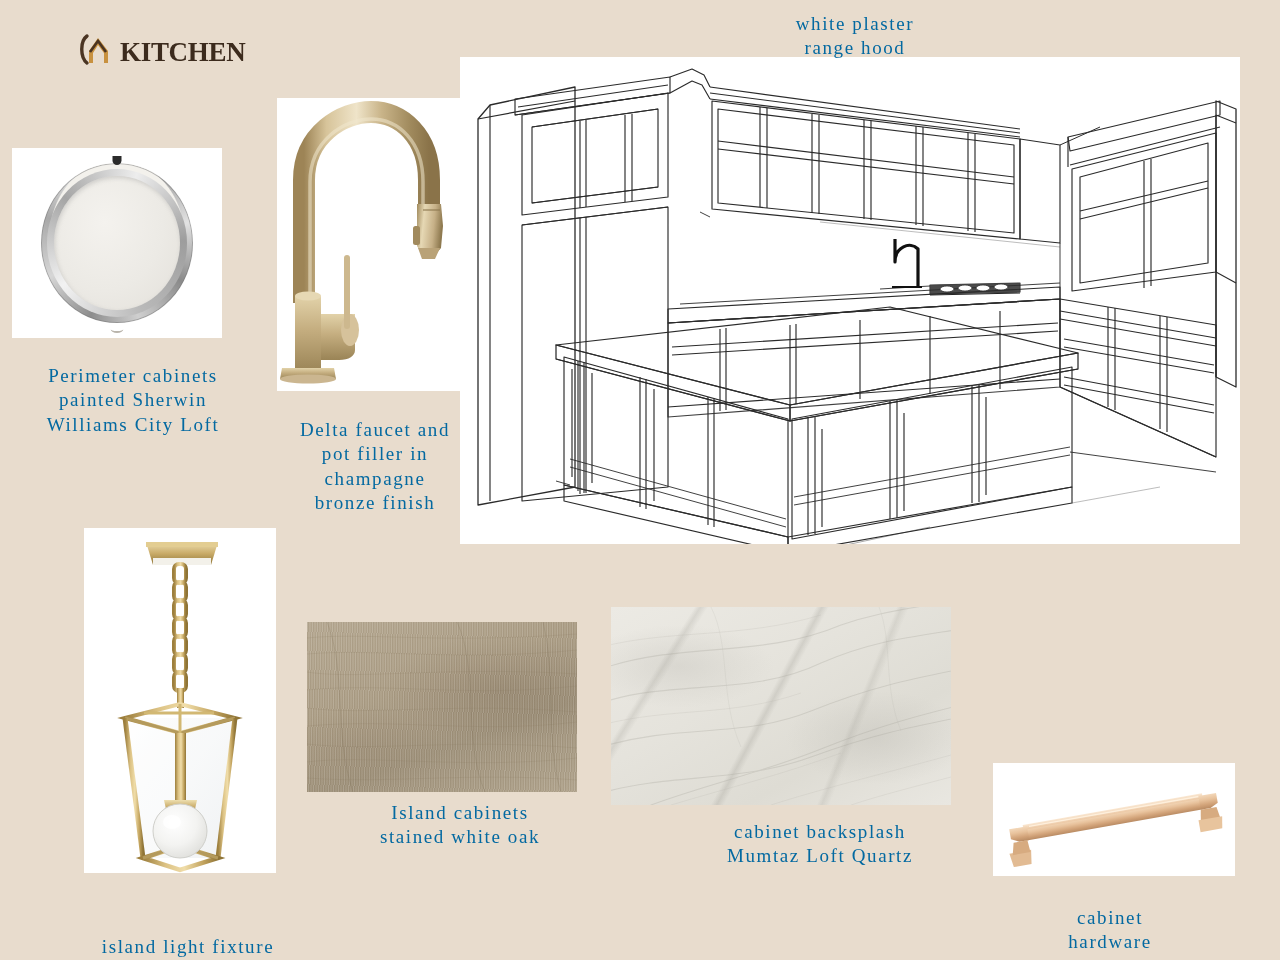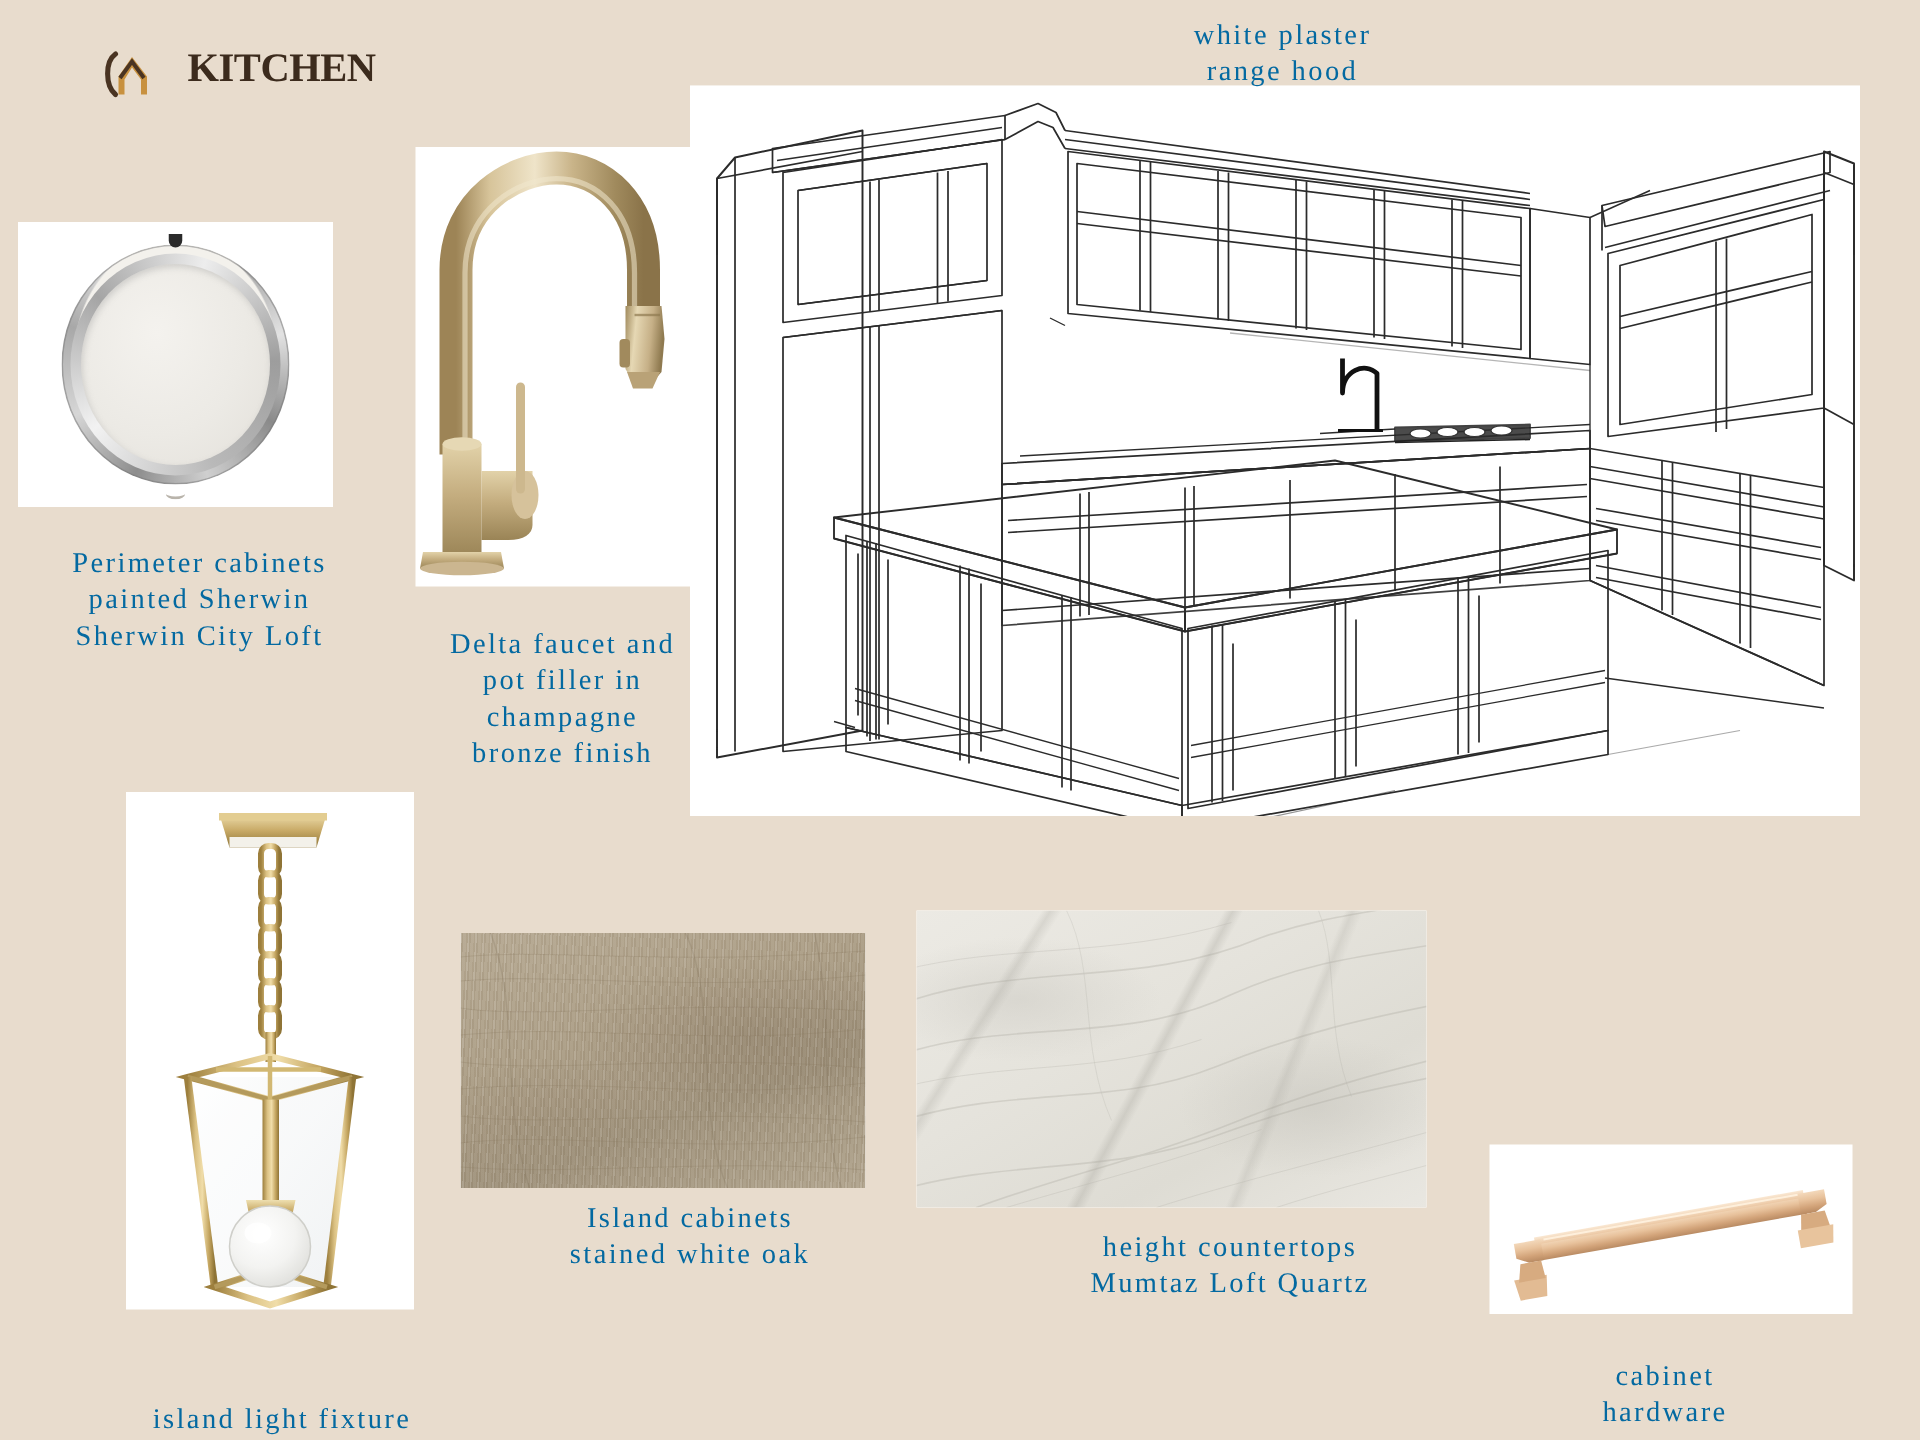--- a/index.html
+++ b/index.html
@@ -16,25 +16,25 @@
 
   .board {
     position: absolute;
     inset: 0;
     background: #e8dccd;
   }
 
   
   .logo-wrap {
     position: absolute;
-    left: 68px;
+    left: 78px;
     top: 32px;
     display: flex;
-    align-items: flex-start;
-    gap: 21px;
+    align-items: flex-end;
+    gap: 6px;
   }
   .logo-mark { width: 36px; height: 34px; display: block; }
   .logo-text {
     font-family: "Liberation Serif", serif;
     font-weight: bold;
     font-size: 27px;
     letter-spacing: -0.3px;
     color: #3c2b1d;
     line-height: 1;
   }
@@ -519,42 +519,42 @@
         <path d="M204 72 L228 72 L226 84 L204 84 Z" fill="#e8c49d"></path>
 
         <path d="M36 48.5 L208 48.5" stroke="#fff3e2" stroke-width="1.3" opacity=".85" fill="none"></path>
       </g>
     </svg>
   </div>
 
   <div class="caption" id="cap-paint">
     <div>Perimeter cabinets</div>
     <div>painted Sherwin</div>
-    <div>Sherwin City Loft</div>
+    <div>Williams City Loft</div>
   </div>
 
   <div class="caption" id="cap-faucet">
     <div>Delta faucet and</div>
     <div>pot filler in</div>
     <div>champagne</div>
     <div>bronze finish</div>
   </div>
 
   <div class="caption" id="cap-hood">
     <div>white plaster</div>
     <div>range hood</div>
   </div>
 
   <div class="caption" id="cap-island">
     <div>Island cabinets</div>
     <div>stained white oak</div>
   </div>
 
   <div class="caption" id="cap-quartz">
-    <div>height countertops</div>
+    <div>cabinet backsplash</div>
     <div>Mumtaz Loft Quartz</div>
   </div>
 
   <div class="caption" id="cap-light">island light fixture</div>
 
   <div class="caption" id="cap-pull">
     <div>cabinet</div>
     <div>hardware</div>
   </div>
 

